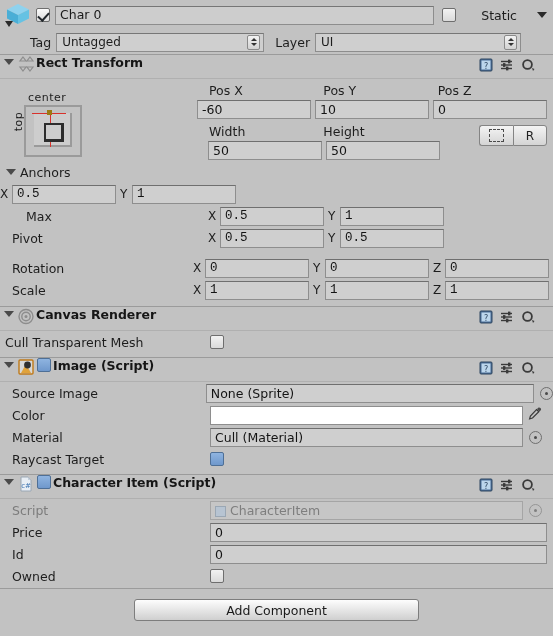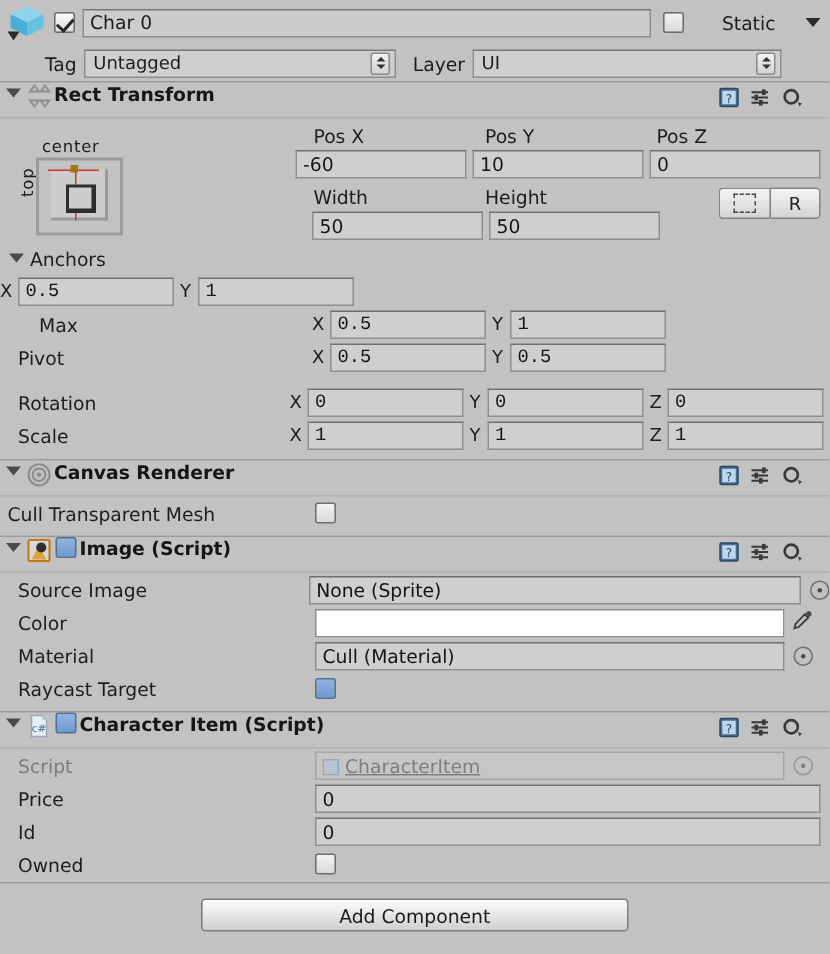--- a/index.html
+++ b/index.html
@@ -80,21 +80,21 @@
   .comp-icon{ width:20px; height:18px; flex:0 0 auto; display:flex; align-items:center; justify-content:center; }
   .comp-title{ font-weight:bold; font-size:12.5px; color:#161616; white-space:nowrap; }
   .spacer{ flex:1 1 auto; }
   .hdr-icons{ display:flex; align-items:center; gap:7px; flex:0 0 auto; }
   .field{
     height:19px; background:#cfcfcf;
     border:1px solid #8e8e8e; border-top-color:#6f6f6f;
     display:flex; align-items:center; padding:0 4px;
     font-size:12.5px; color:#141414;
   }
-  .field.disabled{ background:#c6c6c6; color:#7e7e7e; border-color:#a5a5a5;text-decoration:underline; }
+  .field.disabled{ background:#c6c6c6; color:#7e7e7e; border-color:#a5a5a5; }
   .objdot{
     width:13px;height:13px;border-radius:50%;
     border:1px solid #6f6f6f; position:relative; flex:0 0 auto;
   }
   .objdot:after{ content:""; position:absolute; left:4px; top:4px; width:3px;height:3px;border-radius:50%; background:#4a4a4a; }
   .axis{ font-size:12px; color:#1d1d1d; width:12px; text-align:left; }
 
   
   .rt-wrap{ position:relative; height:82px; }
   .anchor-widget{ position:absolute; left:10px; top:12px; width:84px; height:66px; }

